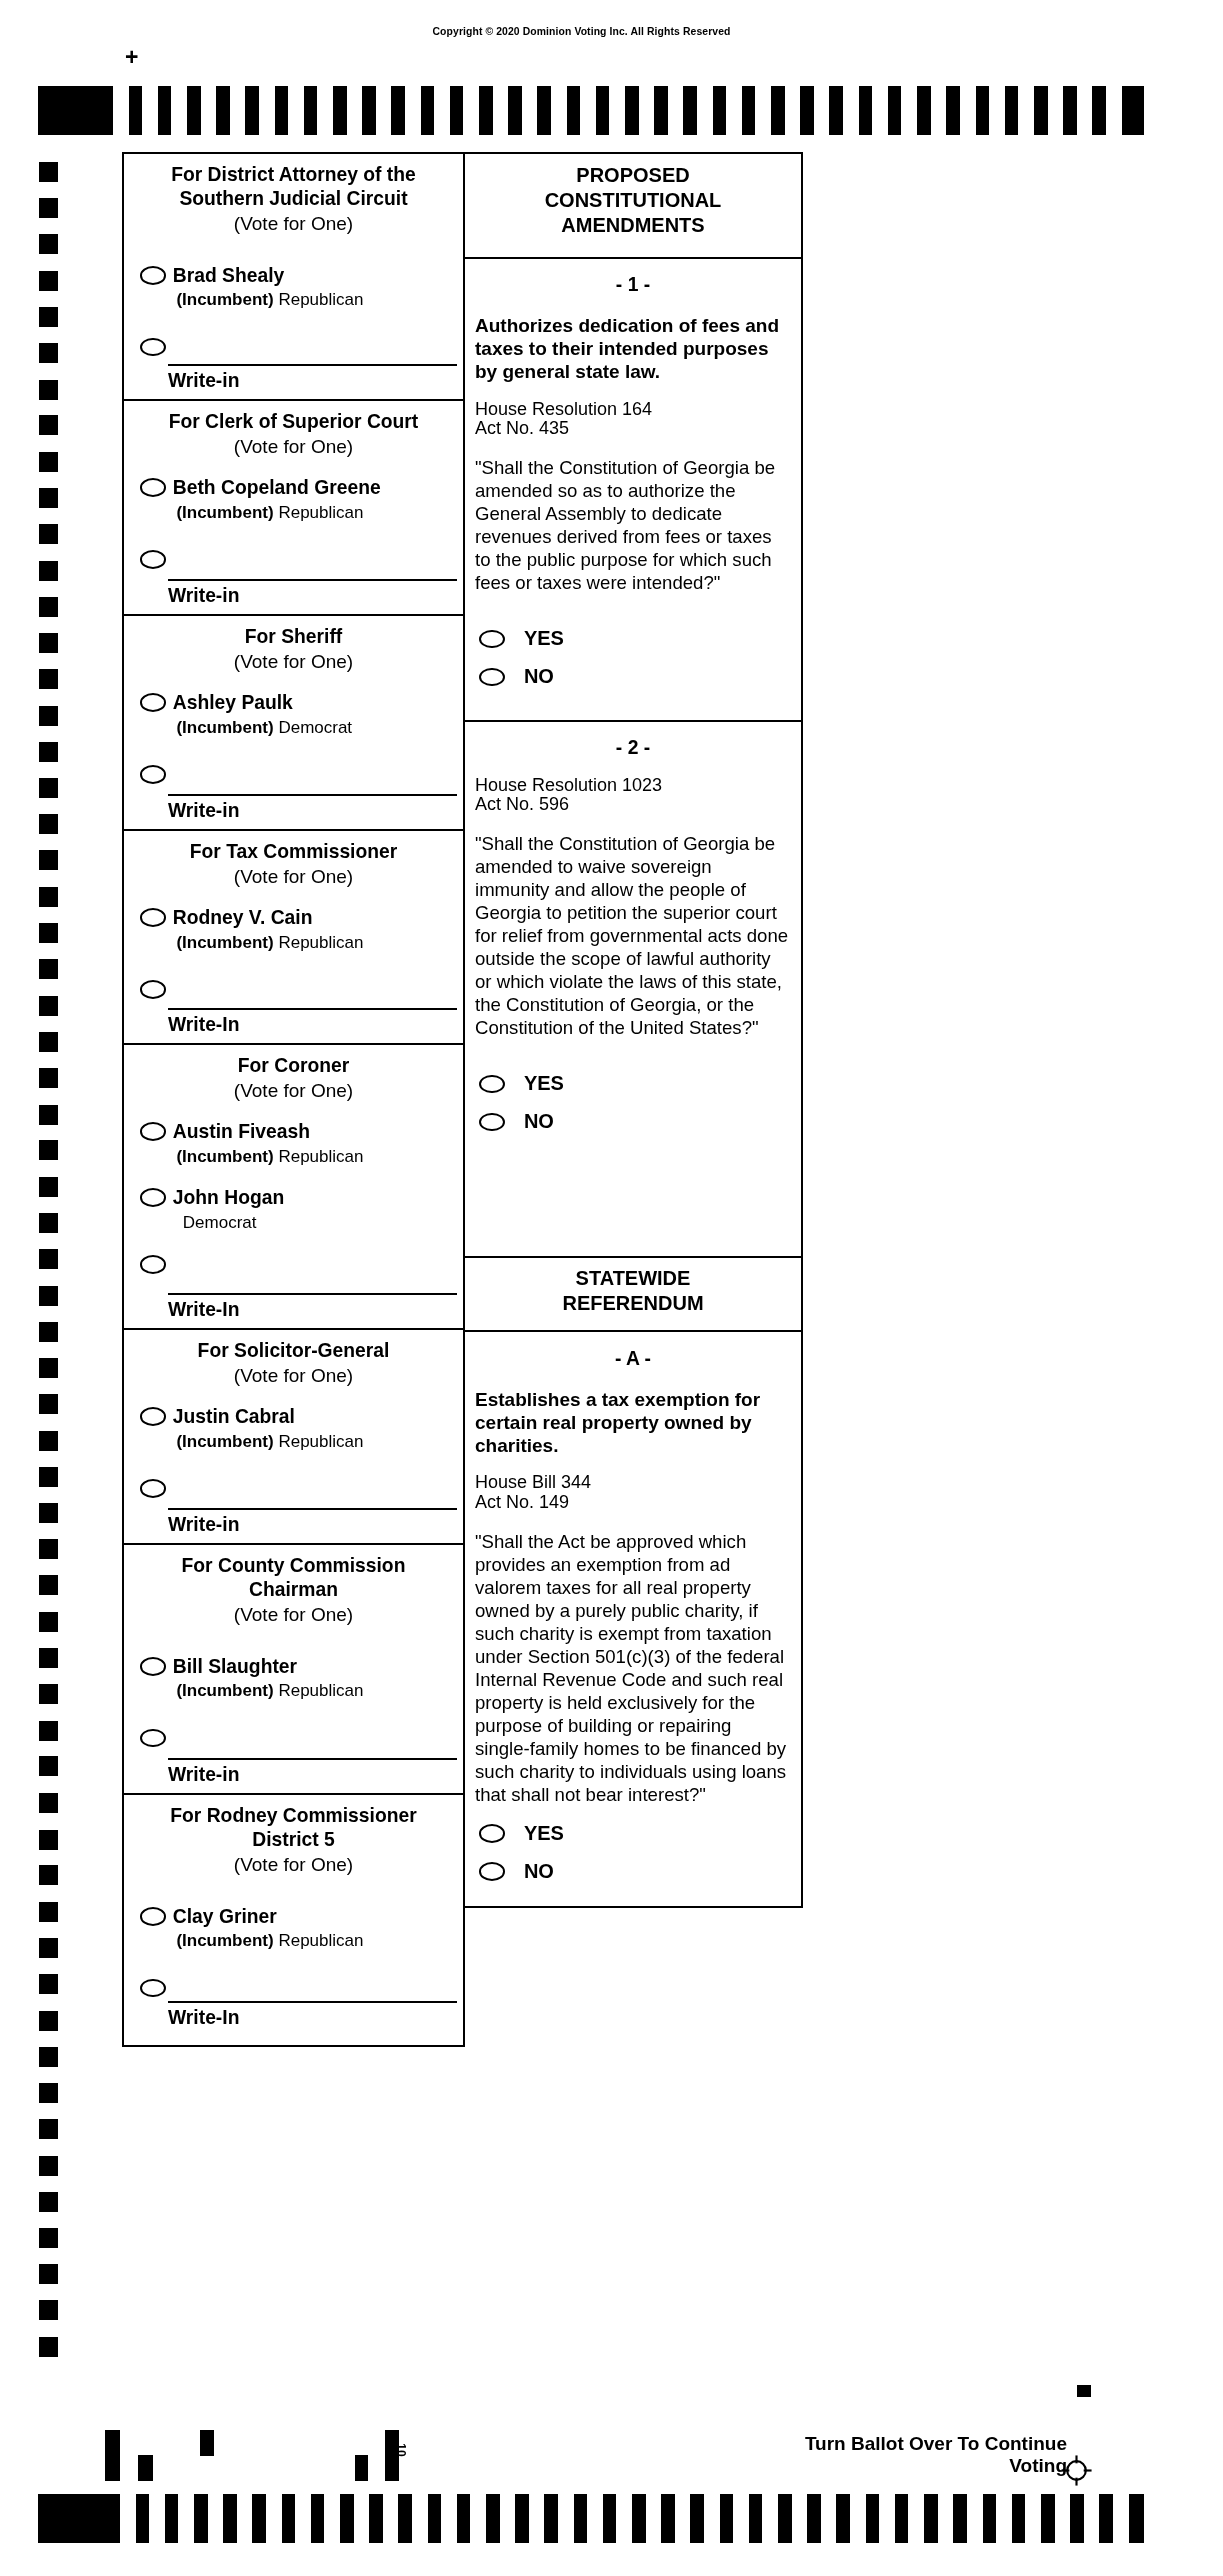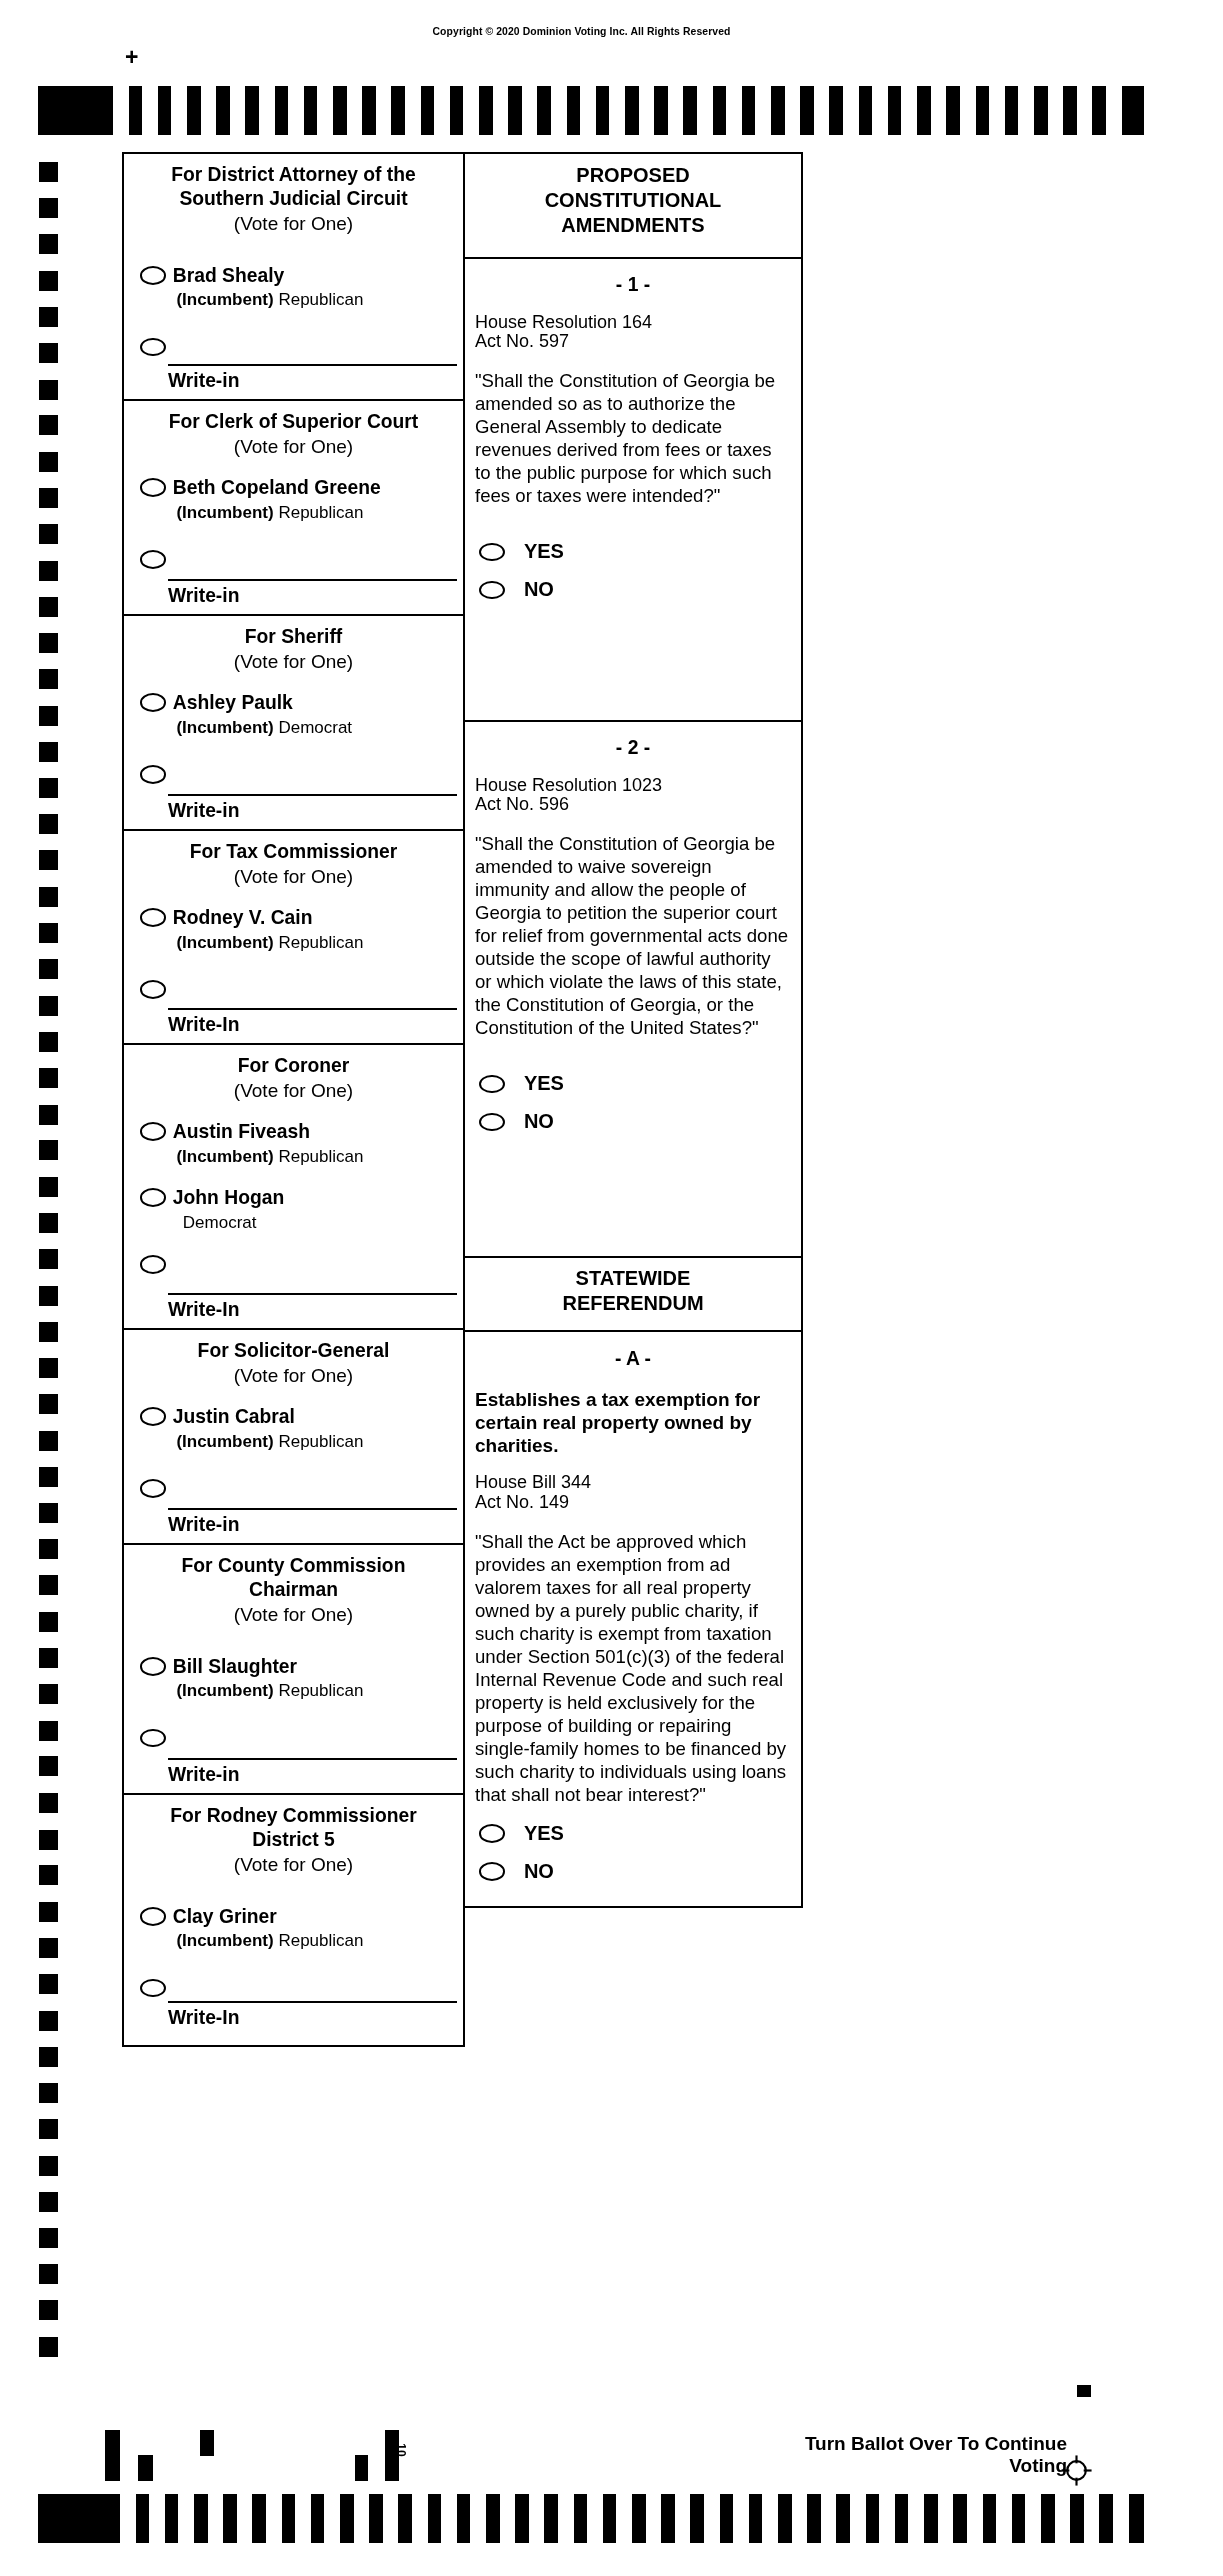--- a/index.html
+++ b/index.html
@@ -440,23 +440,24 @@
   <div class="measures-col">
 
     <div class="col-header" style="height:94px">
       <div>PROPOSED</div>
       <div>CONSTITUTIONAL</div>
       <div>AMENDMENTS</div>
     </div>
 
     <div class="measure" style="height:461px">
       <div class="m-num">- 1 -</div>
+      <div class="m-summary">Authorizes dedication of fees and taxes to their intended purposes by general state law.</div>
       <div class="m-refs">
         <div>House Resolution 164</div>
-        <div>Act No. 597</div>
+        <div>Act No. 435</div>
       </div>
       <div class="m-question">"Shall the Constitution of Georgia be amended so as to authorize the General Assembly to dedicate revenues derived from fees or taxes to the public purpose for which such fees or taxes were intended?"</div>
       <div class="choice yes">
         <span class="oval"></span>
         <span class="ch-label">YES</span>
       </div>
       <div class="choice">
         <span class="oval"></span>
         <span class="ch-label">NO</span>
       </div>

